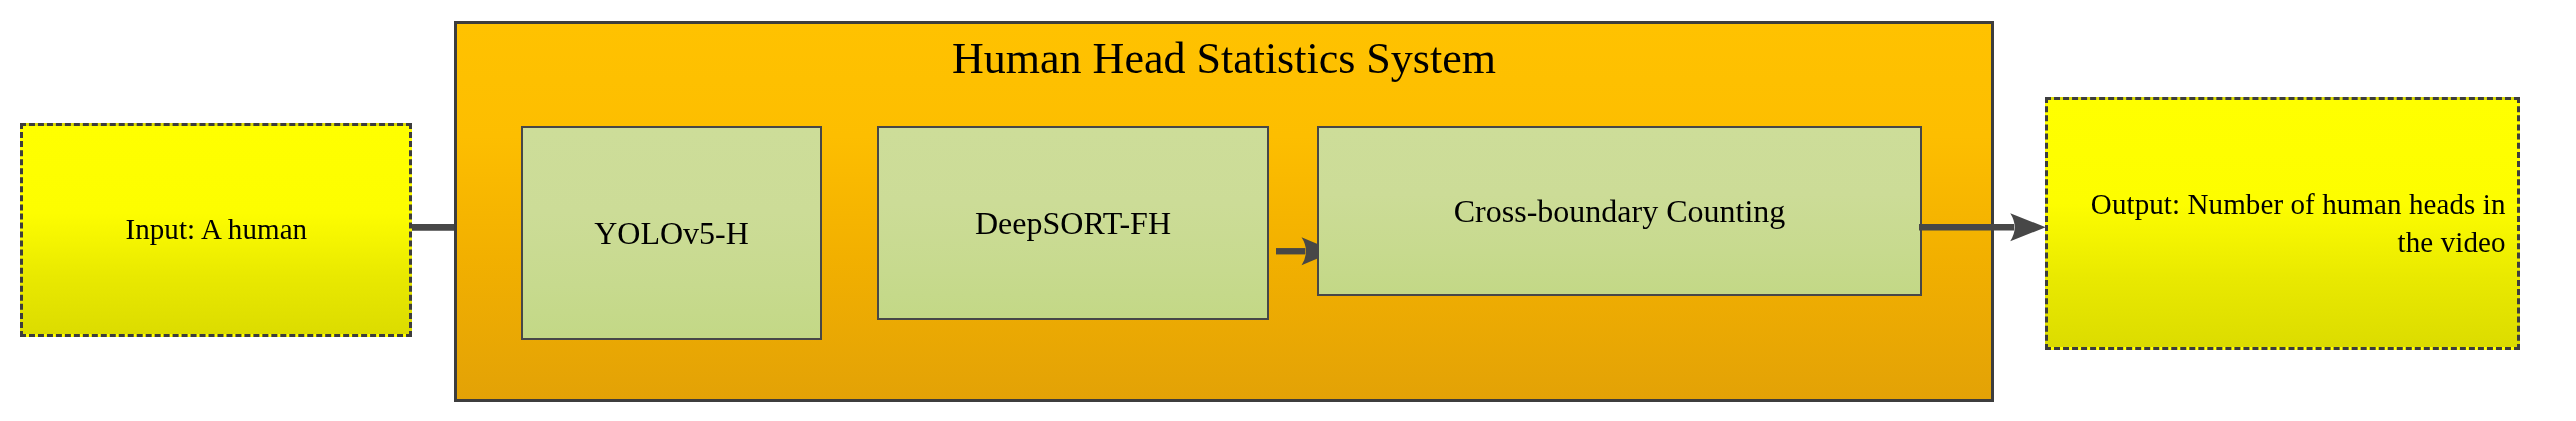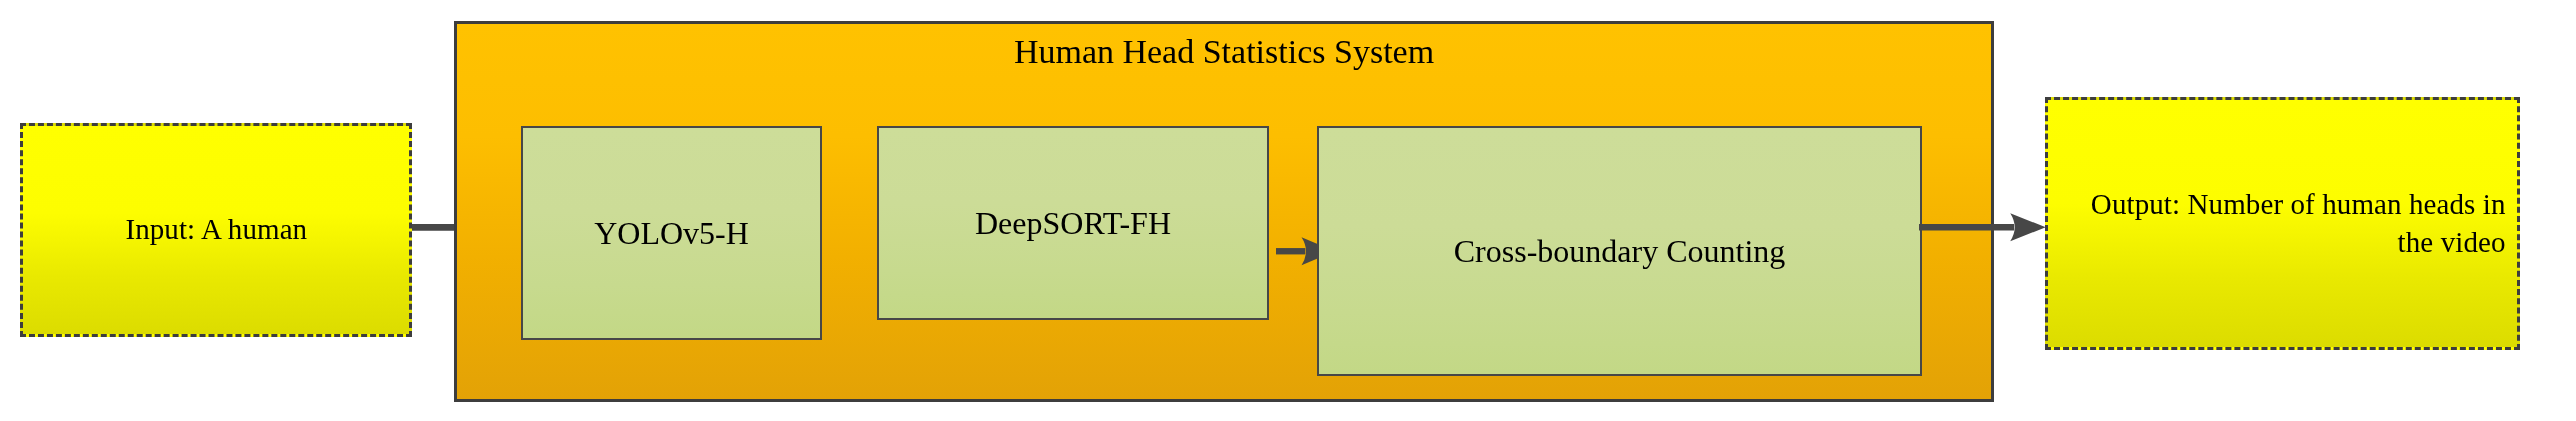--- a/index.html
+++ b/index.html
@@ -61,21 +61,21 @@
     border: 3.2px solid #3d3d3d;
     background: linear-gradient(180deg, #ffc200 0%, #fdbe00 30%, #f2b000 62%, #e3a206 100%);
   }
 
   #system-title {
     position: absolute;
     left: 0;
     right: 0;
     top: 9px;
     text-align: center;
-    font-size: 34px;
+    font-size: 44px;
     color: #000000;
     white-space: nowrap;
   }
 
   
   .stage-box {
     position: absolute;
     box-sizing: border-box;
     border: 2.5px solid #474747;
     background: linear-gradient(180deg, #cddd99 0%, #ccdc97 40%, #c7da8e 75%, #c3d886 100%);
@@ -88,21 +88,21 @@
 
   .stage-label {
     font-size: 32px;
     line-height: 1.15;
     padding: 0 9px;
     white-space: nowrap;
   }
 
   #stage-box-0 { left: 64px;  top: 102px; width: 301px; height: 214px; }
   #stage-box-1 { left: 420px;  top: 102px; width: 392px; height: 194px; }
-  #stage-box-2 { left: 860px; top: 102px; width: 605px; height: 250px; }
+  #stage-box-2 { left: 860px; top: 102px; width: 605px; height: 170px; }
 
   
   .arrow {
     position: absolute;
     top: 212px;
     height: 30.5px;
     pointer-events: none;
   }
   .arrow svg { display: block; width: 100%; height: 100%; }
 

